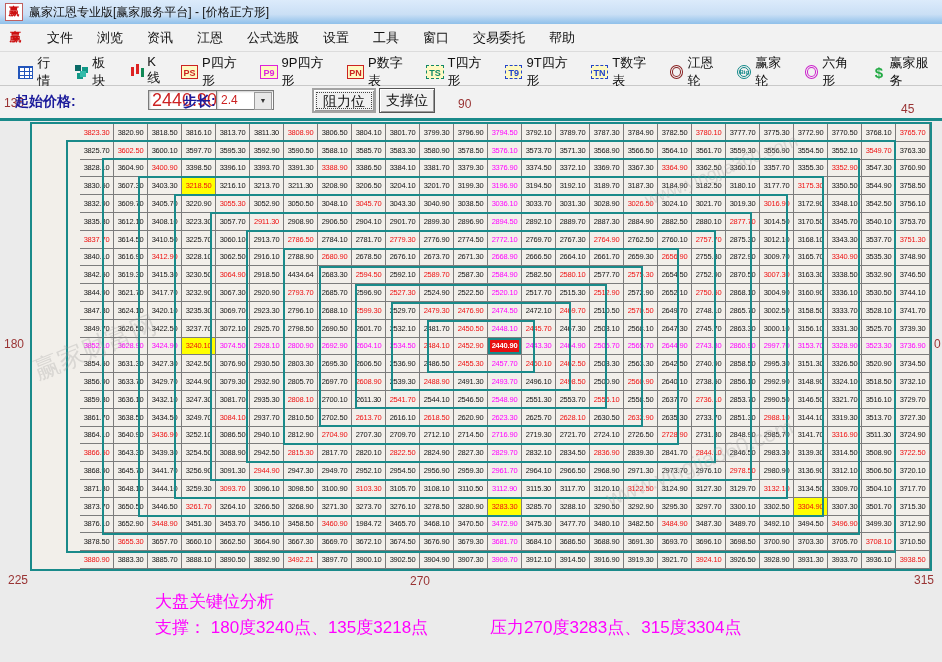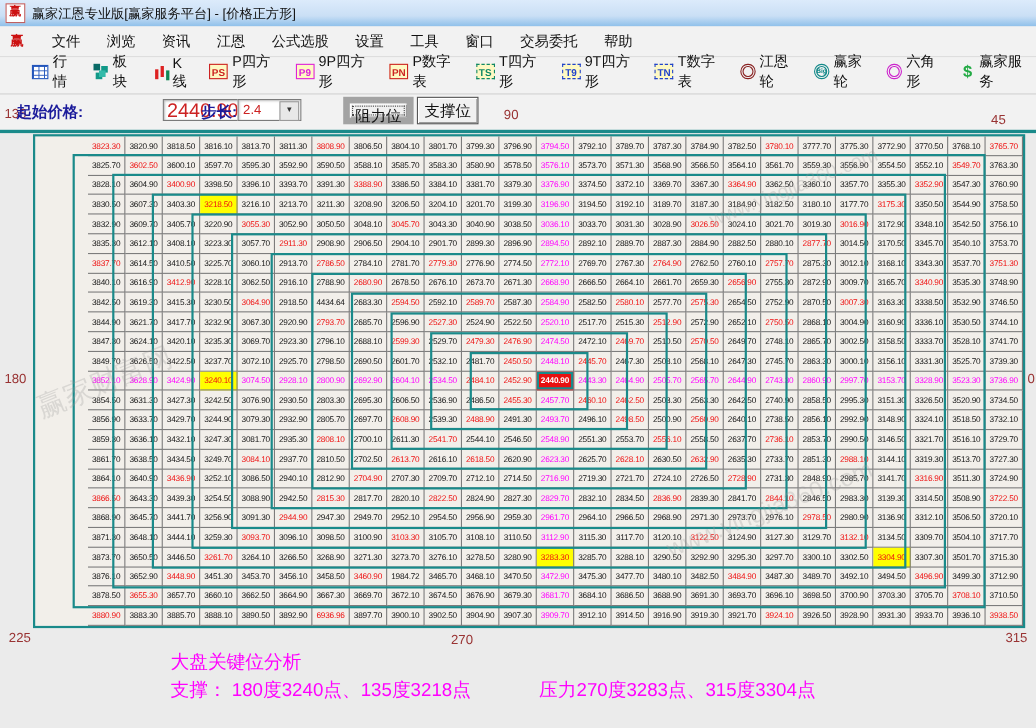--- a/index.html
+++ b/index.html
@@ -20,22 +20,22 @@
   .title-text{font-size:12px;color:#101010;text-align:center;}
   .menubar{
     position:absolute;left:0;top:24px;width:942px;height:28px;background:#f2f2f2;
     border-bottom:1px solid #dcdcdc;display:flex;align-items:center;gap:24px;
     padding-left:8px;box-sizing:border-box;font-size:13px;color:#111;
   }
   .menu-logo{width:15px;height:15px;color:#cc1111;font-weight:bold;font-size:12px;line-height:15px;text-align:center;}
   .menu-item{cursor:default;}
   .toolbar{
     position:absolute;left:0;top:52px;width:942px;height:34px;background:#f2f2f2;
-    border-bottom:1px solid #c9c9c9;display:flex;align-items:flex-end;gap:7px;
-    padding-left:26px;box-sizing:border-box;font-size:13px;color:#111;
+    border-bottom:1px solid #c9c9c9;display:flex;align-items:flex-start;gap:7px;
+    padding-left:15px;box-sizing:border-box;font-size:13px;color:#111;
   }
   .tool-item{display:flex;align-items:center;gap:4px;padding:2px 3px;}
   .tbadge{display:inline-block;width:18px;height:14px;background:#fef9c3;
     font-size:9px;font-weight:bold;text-align:center;line-height:14px;box-sizing:border-box;}
   .ticon-table{width:16px;height:13px;background:#fff;border:1px solid #2255bb;box-sizing:border-box;
     background-image:linear-gradient(#2255bb 1px,transparent 1px),linear-gradient(90deg,#2255bb 1px,transparent 1px);
     background-size:5px 4px;}
   .ticon-blocks{width:14px;height:14px;position:relative;}
   .ticon-blocks i{position:absolute;width:6px;height:6px;background:#119988;}
   .ticon-blocks i:nth-child(1){left:0;top:0;background:#0a6a66;}
@@ -60,21 +60,21 @@
     font-size:18px;color:#cc2222;padding:0 3px;font-family:inherit;margin-left:44px;
   }
   .combo{position:absolute;left:216px;top:4px;width:58px;height:20px;background:#fff;
     border:1px solid #7a7a7a;box-shadow:inset 1px 1px 2px rgba(0,0,0,.2);box-sizing:border-box;}
   .combo-value{position:absolute;left:4px;top:2px;font-size:12px;color:#cc2222;}
   .combo-arrow{position:absolute;right:1px;top:1px;width:16px;height:16px;background:#e8e8e8;
     border:1px solid #9a9a9a;font-size:7px;color:#333;text-align:center;line-height:15px;}
   .push-btn{position:absolute;top:2px;height:25px;background:#f0f0f0;color:#111;font-size:14px;
     border:1px solid #555;box-shadow:inset 1px 1px 0 #fff,inset -1px -1px 0 #9a9a9a;
     text-align:center;line-height:23px;box-sizing:border-box;}
-  .btn-zl{left:312px;width:64px;border:6px solid #a3a3a3;}
+  .btn-zl{left:312px;width:64px;border:2px solid #a3a3a3;}
   .btn-zl .dots{position:absolute;left:2px;top:2px;right:2px;bottom:2px;border:1px dotted #444;}
   .btn-zc{left:379px;width:56px;}
   .chart-title{position:absolute;left:560px;top:4px;font-size:17px;font-weight:bold;color:#ff00ff;margin-top:44px;}
   .teal-line{position:absolute;left:0;top:118px;width:942px;height:3px;background:#1a8a8a;}
   
   .gann-grid{
     position:absolute;left:30px;top:122px;width:902px;height:449px;
     display:grid;grid-template-columns:repeat(25,1fr);grid-template-rows:repeat(25,1fr);
     border:2px solid #1a8a8a;box-sizing:border-box;background:#f2efea;padding-left:48px;
   }
@@ -806,21 +806,21 @@
     <div class="cell">3703.30</div>
     <div class="cell">3705.70</div>
     <div class="cell c-red">3708.10</div>
     <div class="cell">3710.50</div>
     <div class="cell c-red">3880.90</div>
     <div class="cell">3883.30</div>
     <div class="cell">3885.70</div>
     <div class="cell">3888.10</div>
     <div class="cell">3890.50</div>
     <div class="cell">3892.90</div>
-    <div class="cell c-red">6936.96</div>
+    <div class="cell c-red">3492.21</div>
     <div class="cell">3897.70</div>
     <div class="cell">3900.10</div>
     <div class="cell">3902.50</div>
     <div class="cell">3904.90</div>
     <div class="cell">3907.30</div>
     <div class="cell c-mag">3909.70</div>
     <div class="cell">3912.10</div>
     <div class="cell">3914.50</div>
     <div class="cell">3916.90</div>
     <div class="cell">3919.30</div>

